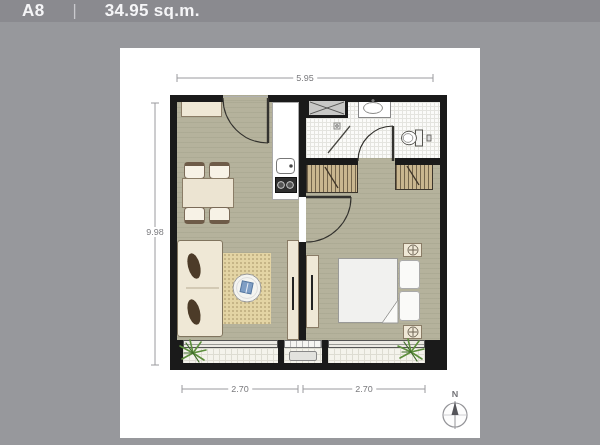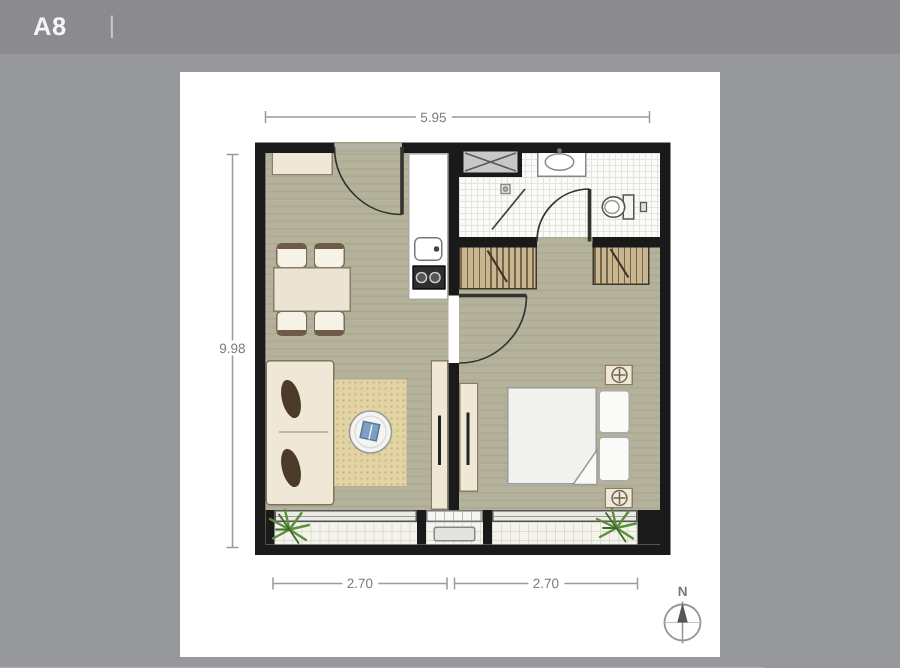--- a/index.html
+++ b/index.html
@@ -1,19 +1,19 @@
 <!DOCTYPE html>
 <html><head>
 <meta charset="utf-8">
 <style>
   html,body{margin:0;padding:0;width:600px;height:445px;overflow:hidden;
     font-family:"Liberation Sans",sans-serif;background:#97989c;}
   .abs{position:absolute;}
   
-  #header{position:absolute;left:0;top:0;width:600px;height:36px;background:#8a8a8f;
+  #header{position:absolute;left:0;top:0;width:600px;height:22px;background:#8a8a8f;
     display:flex;align-items:center;padding-left:22px;box-sizing:border-box;gap:28px;}
   #header .unit{color:#f5f5f7;font-size:17px;font-weight:700;letter-spacing:.4px;}
   #header .sep{color:#c9c9cd;font-size:16px;font-weight:300;}
   #header .area{color:#f5f5f7;font-size:17px;font-weight:600;letter-spacing:.3px;}
   
   #card{position:absolute;left:120px;top:48px;width:360px;height:390px;background:#ffffff;}
   
   #frame{position:absolute;left:50px;top:47px;width:277px;height:275px;
     box-sizing:border-box;border:7px solid #1a1a1a;z-index:3;pointer-events:none;}
   .olive{background-color:#b5b29c;
@@ -46,20 +46,21 @@
     font-size:9px;line-height:10px;padding:0 3px;transform:translate(-50%,-50%);}
   .northlabel{position:absolute;z-index:6;color:#76767a;font-size:9px;font-weight:600;
     transform:translateX(-50%);}
 </style>
 </head>
 <body>
 
 <div id="header">
   <span class="unit">A8</span>
   <span class="sep">|</span>
+  <span class="area">34.95 sq.m.</span>
 </div>
 
 <div id="card">
 
   <div class="abs olive" style="left:57px;top:54px;width:122px;height:238px;z-index:1;"></div>
   <div class="abs bathfloor" style="left:186px;top:54px;width:134px;height:56px;z-index:1;"></div>
   <div class="abs olive" style="left:186px;top:110px;width:134px;height:182px;z-index:1;"></div>
   <div class="abs balcfloor" style="left:57px;top:300px;width:101px;height:15px;z-index:1;"></div>
   <div class="abs balcfloor" style="left:208px;top:300px;width:97px;height:15px;z-index:1;"></div>
   <div class="abs balcfloor" style="left:164px;top:300px;width:38px;height:15px;z-index:1;"></div>
@@ -236,18 +237,18 @@
     </g>
 
     <g>
       <circle cx="335" cy="367" r="12" fill="#fdfdfd" stroke="#949498" stroke-width="1.2"></circle>
       <line x1="323" y1="367" x2="347" y2="367" stroke="#c4c4c8" stroke-width="0.8"></line>
       <line x1="335" y1="353" x2="335" y2="381" stroke="#949498" stroke-width="1"></line>
       <polygon points="335,354 331.5,367 338.5,367" fill="#55555a"></polygon>
     </g>
   </svg>
 
-  <span class="dimlabel" style="left:169px;top:30px;">5.95</span>
+  <span class="dimlabel" style="left:185px;top:30px;">5.95</span>
   <span class="dimlabel" style="left:35px;top:184px;">9.98</span>
   <span class="dimlabel" style="left:120px;top:341px;">2.70</span>
   <span class="dimlabel" style="left:244px;top:341px;">2.70</span>
   <span class="northlabel" style="left:335px;top:341px;">N</span>
 </div>
 
 </body></html>

